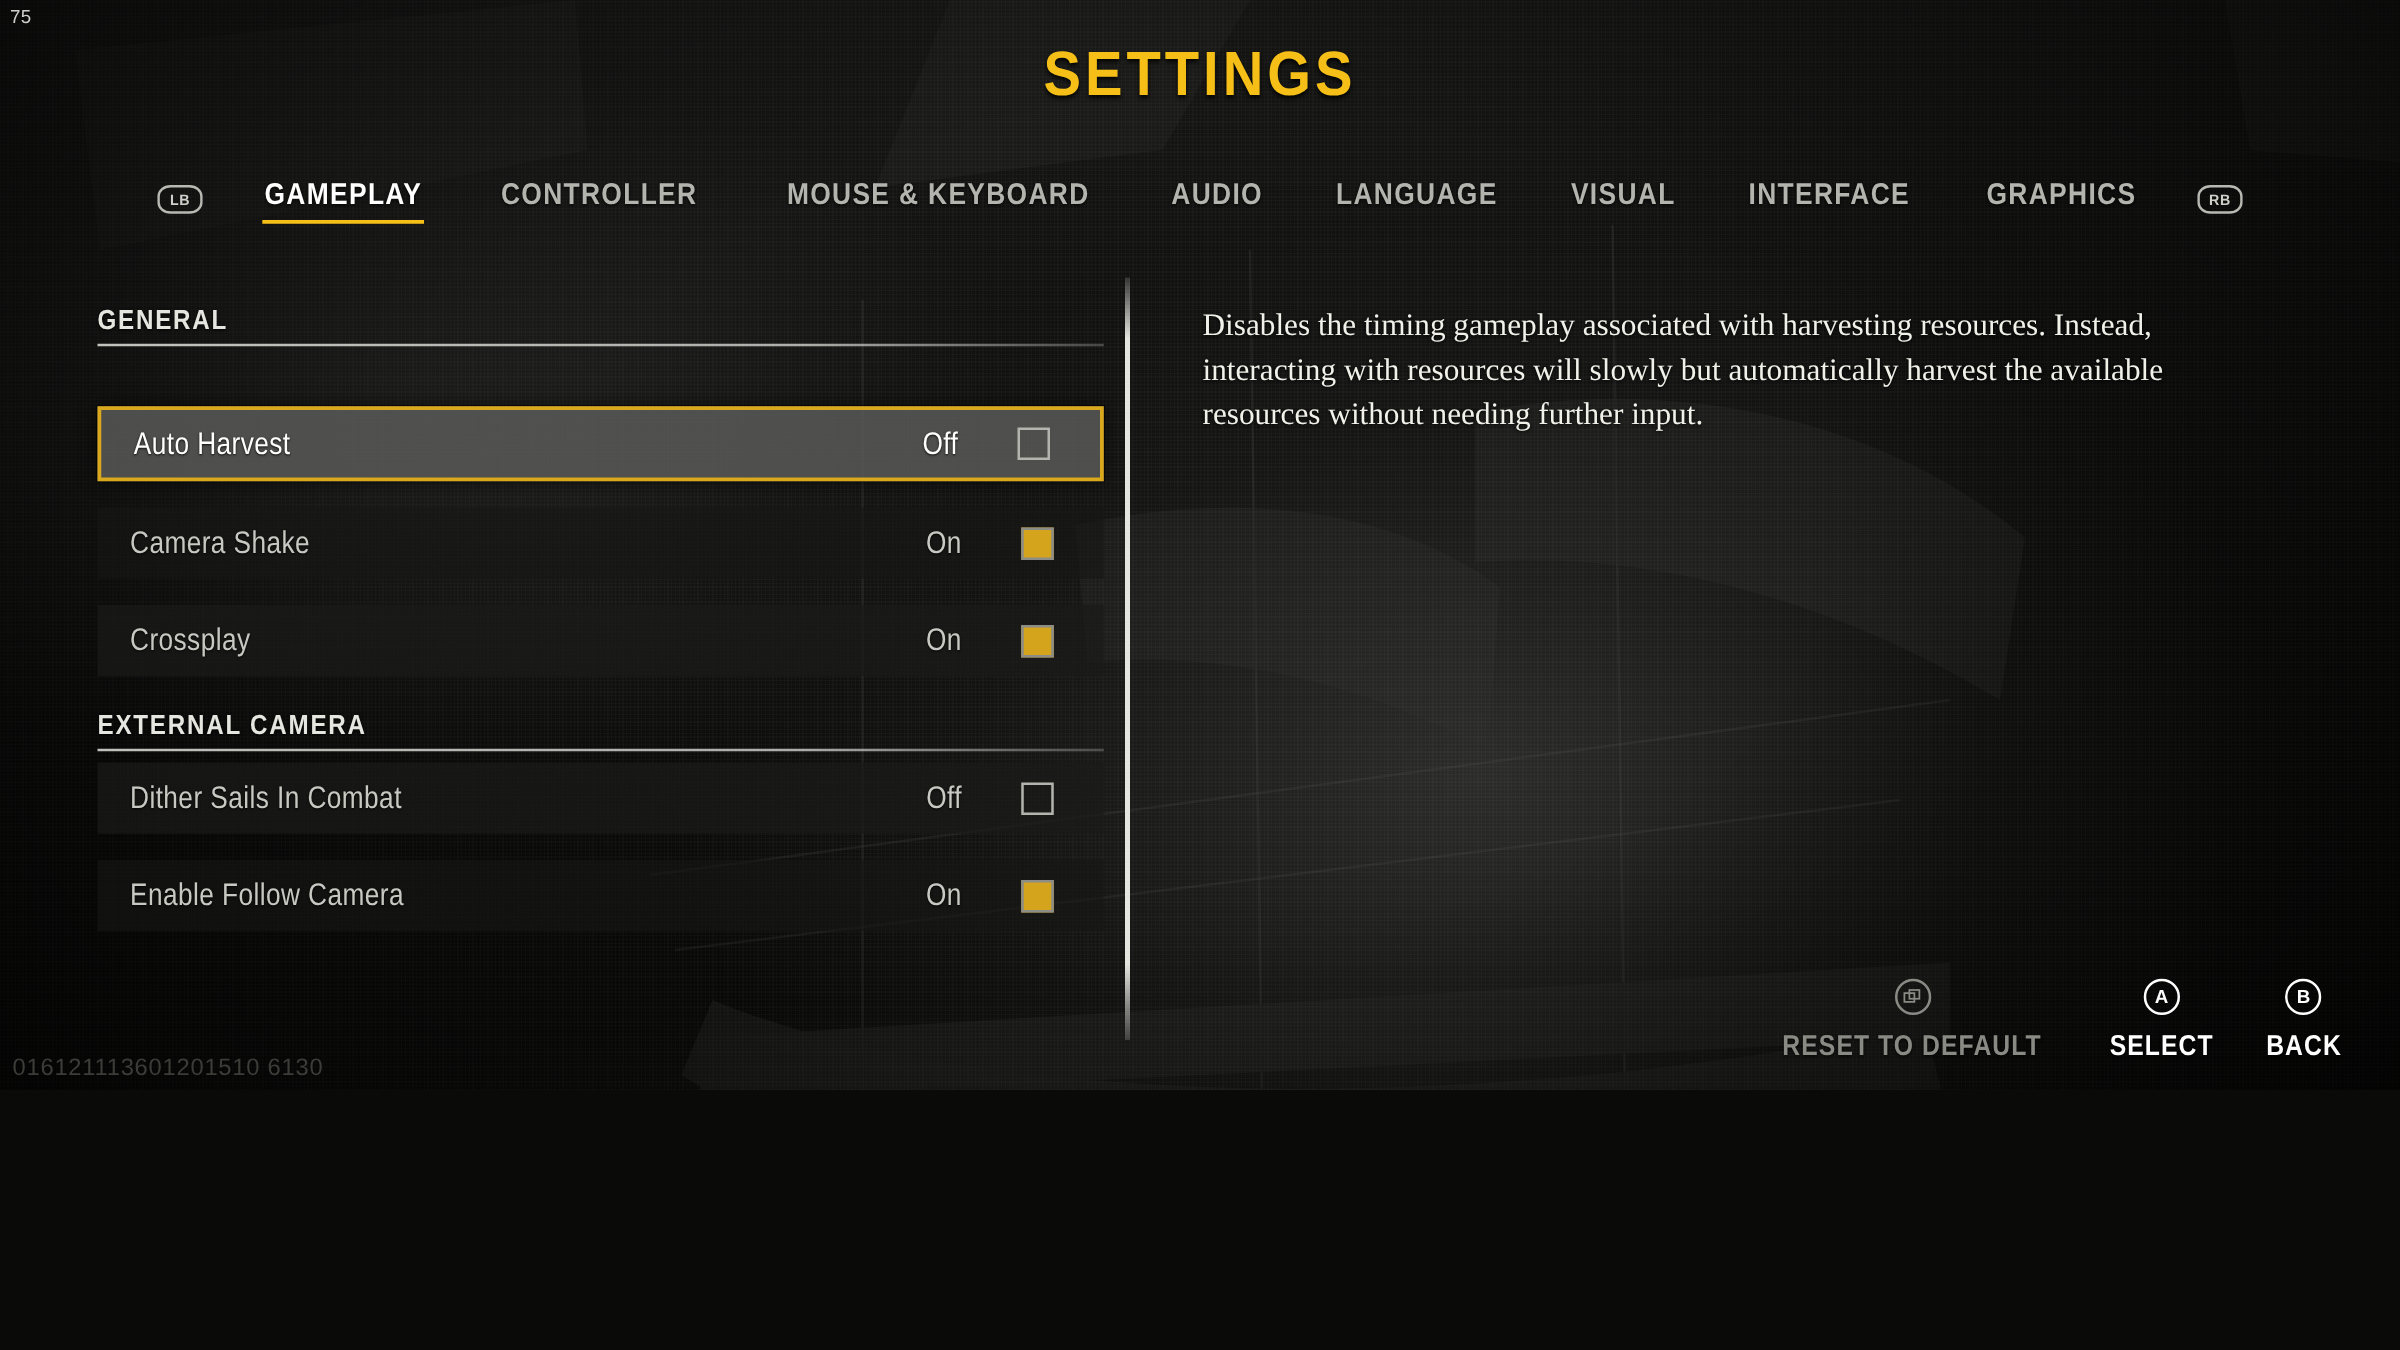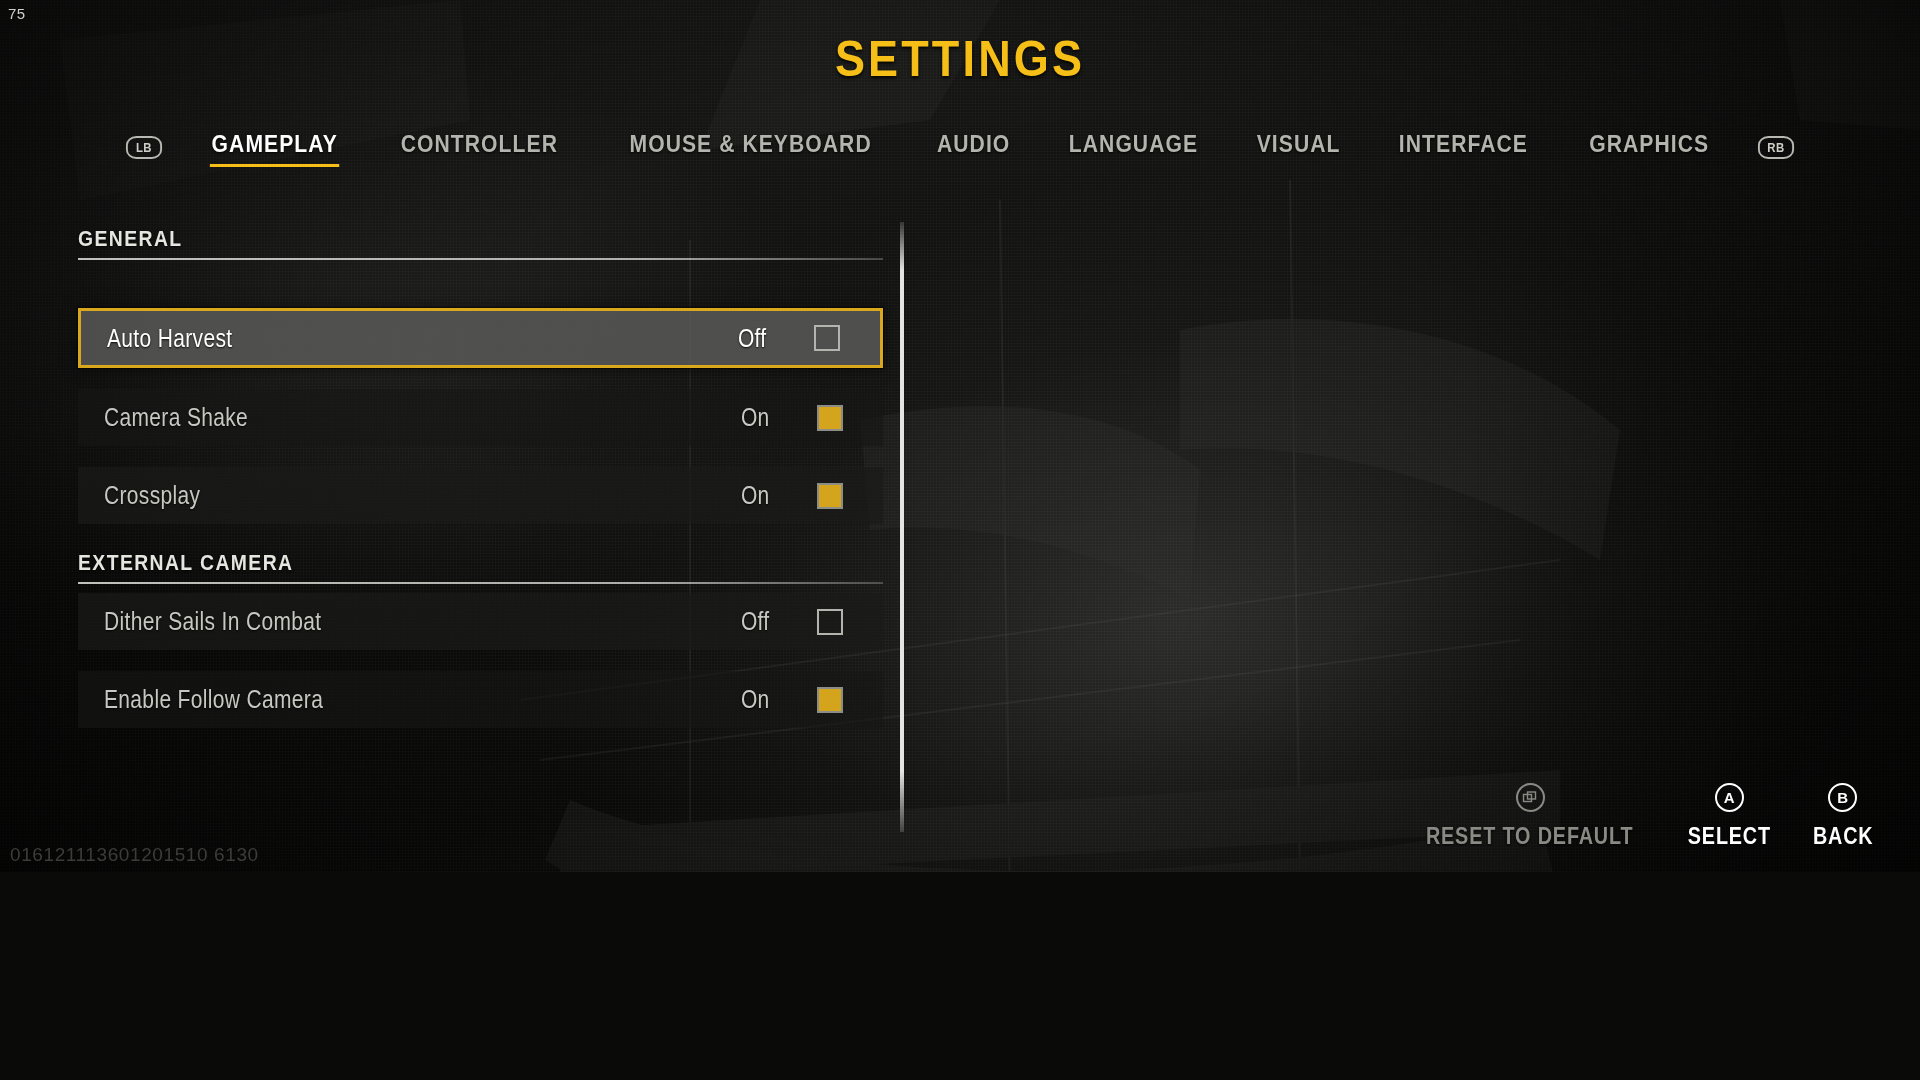--- a/index.html
+++ b/index.html
@@ -63,21 +63,21 @@
     font-weight: bold;
     font-size: 50px;
     letter-spacing: 3.5px;
     color: #f5bf18;
     transform: scaleX(0.9);
     text-shadow: 0 2px 4px rgba(0,0,0,0.85);
   }
 
   
   .tabbar {
-    position: absolute; top: 128px; left: 0; width: 100%;
+    position: absolute; top: 140px; left: 0; width: 100%;
     display: flex; align-items: center; justify-content: center;
     gap: 0px;
   }
   .bumper {
     display: inline-flex; align-items: center; justify-content: center;
     width: 38px; height: 23px;
     border: 2px solid #b9b9b3;
     border-radius: 11px / 9px;
     font-size: 12px; font-weight: bold;
     color: #cfcfc9;
@@ -102,21 +102,21 @@
     content: "";
     position: absolute;
     left: 20px; right: 20px; bottom: 0px;
     height: 3px;
     background: #f5bf18;
   }
 
   
   .left-panel {
     position: absolute;
-    left: 78px; top: 226px;
+    left: 78px; top: 243px;
     width: 805px;
   }
   .section-header {
     font-family: "Liberation Sans", sans-serif;
     font-weight: bold;
     font-size: 22px;
     letter-spacing: 1.6px;
     color: #e6e6e0;
     transform: scaleX(0.88);
     transform-origin: left center;
@@ -377,20 +377,21 @@
             </span>
           </div>
 
         </div>
       </div>
 
     </div>
 
     <div class="divider"></div>
 
+    <div class="description">Disables the timing gameplay associated with harvesting resources. Instead, interacting with resources will slowly but automatically harvest the available resources without needing further input.</div>
 
     <div class="bottombar">
 
       <span class="hint dim">
         <span class="icon-windows">
           <svg width="16" height="16" viewBox="0 0 16 16" aria-hidden="true">
             <rect x="1.5" y="4.5" width="8" height="7" fill="none" stroke="#8a8a85" stroke-width="1.4"></rect>
             <rect x="5.5" y="2.0" width="8" height="7" fill="none" stroke="#8a8a85" stroke-width="1.4"></rect>
           </svg>
         </span>

